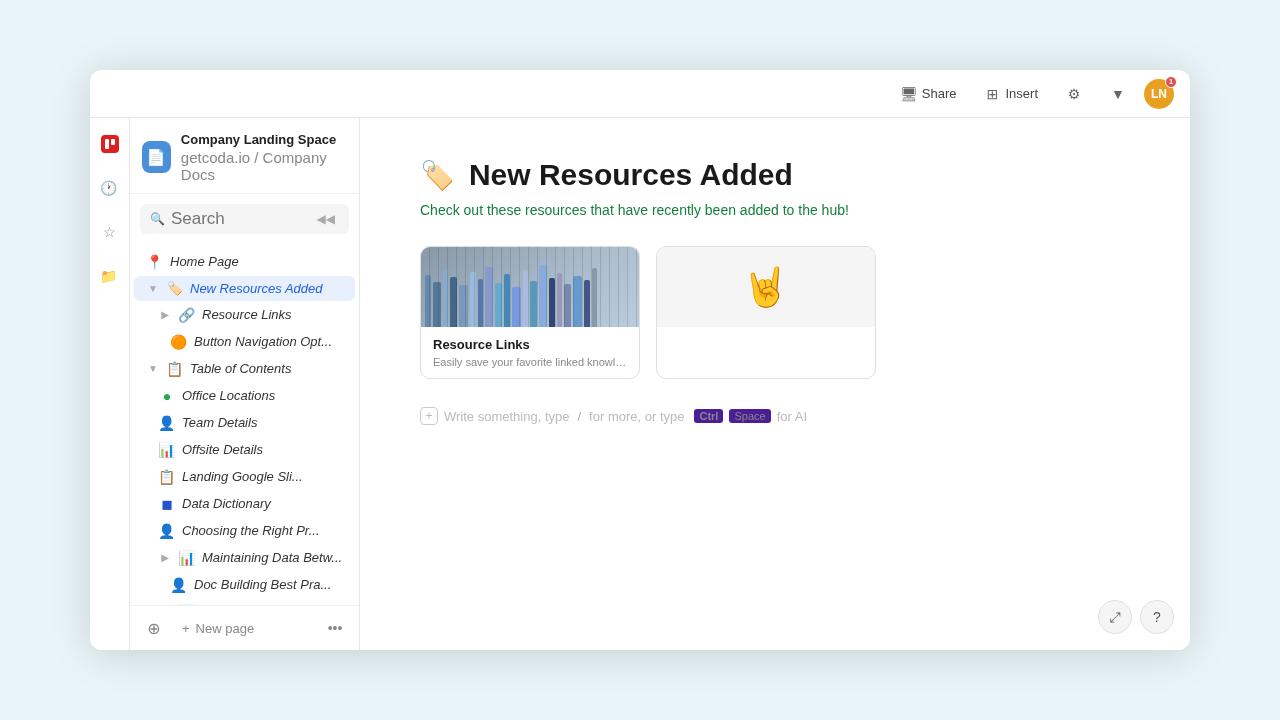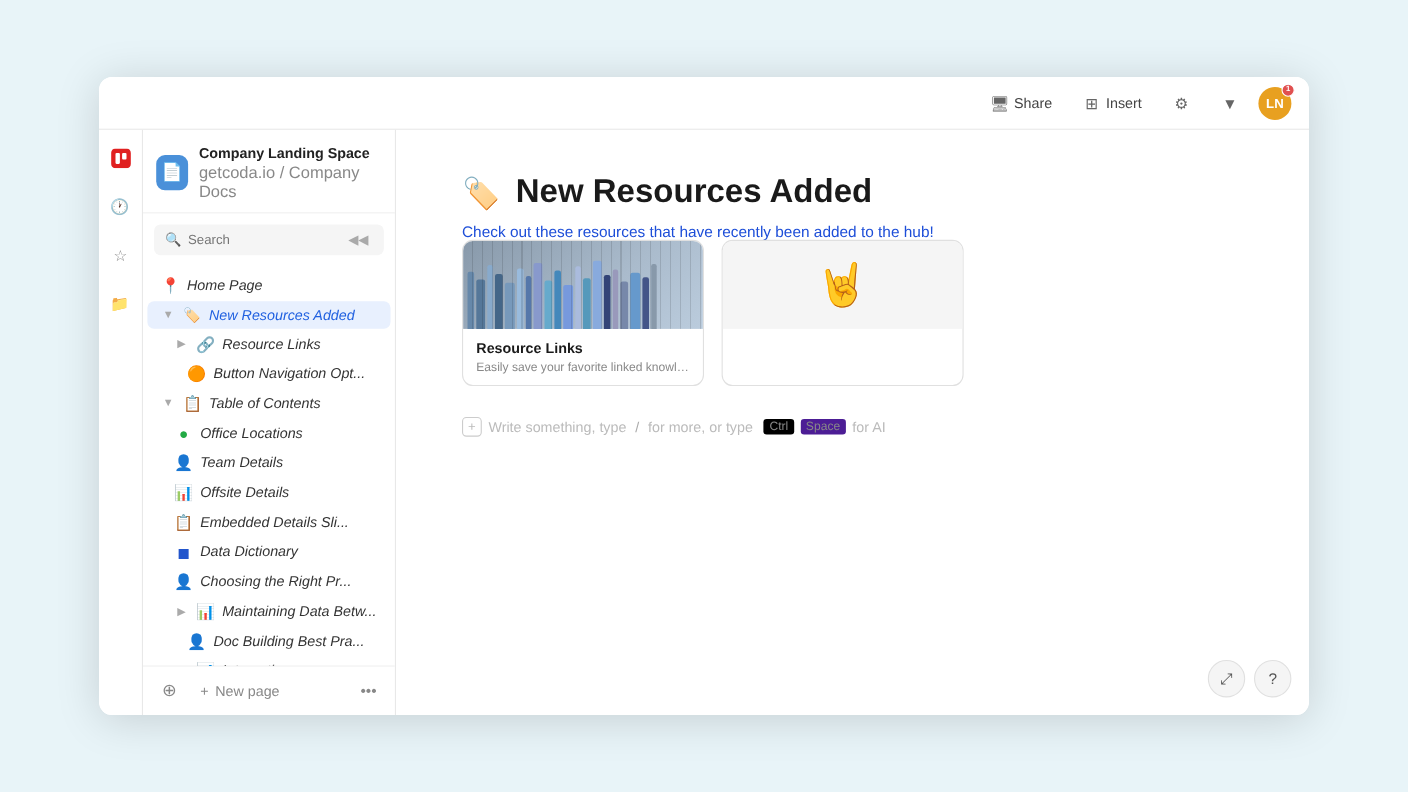--- a/index.html
+++ b/index.html
@@ -154,21 +154,21 @@
       display: flex;
       align-items: center;
       gap: 6px;
       background: #f5f5f5;
       border-radius: 6px;
       padding: 5px 10px;
     }
     .sidebar-search input {
       border: none;
       background: transparent;
-      font-size: 12px;
+      font-size: 17px;
       color: #4d7c0f;
       outline: none;
       width: 100%;
     }
     .sidebar-search-icon { color: #aaa; font-size: 12px; }
     .sidebar-collapse-btn {
       margin-left: auto;
       color: #aaa;
       cursor: pointer;
       font-size: 12px;
@@ -251,21 +251,22 @@
     .title-emoji {
       font-size: 28px;
     }
     .page-title {
       font-size: 30px;
       font-weight: 700;
       color: #1a1a1a;
     }
     .page-subtitle {
       font-size: 14px;
-      color: #1d4ed8;
+      color: #15803d;
+      margin-bottom: 28px;
     }
     .cards-grid {
       display: flex;
       gap: 16px;
       margin-bottom: 24px;
     }
     .card {
       width: 220px;
       border: 1px solid #e0e0e0;
       border-radius: 10px;
@@ -478,21 +479,21 @@
           <span class="item-label">Team Details</span>
         </div>
 
         <div class="nav-item indent-1">
           <span class="item-icon">📊</span>
           <span class="item-label">Offsite Details</span>
         </div>
 
         <div class="nav-item indent-1">
           <span class="item-icon">📋</span>
-          <span class="item-label">Embedded Details Sli...</span>
+          <span class="item-label">Landing Google Sli...</span>
         </div>
 
         <div class="nav-item indent-1">
           <span class="item-icon" style="color:#2255cc;">◼</span>
           <span class="item-label">Data Dictionary</span>
         </div>
 
         <div class="nav-item indent-1">
           <span class="item-icon">👤</span>
           <span class="item-label">Choosing the Right Pr...</span>
@@ -571,21 +572,21 @@
             <span style="font-size:38px;">🤘</span>
           </div>
         </div>
       </div>
 
       <div class="write-hint">
         <div class="plus-icon">+</div>
         <span>Write something, type</span>
         <span style="color:#aaa; padding: 0 2px;">/</span>
         <span style="color:#bbb;">for more, or type</span>
-        <span class="shortcut" style="background:#000000;border-radius:3px;padding:1px 5px;font-size:11px;color:#888;margin-left:4px;">Ctrl</span>
+        <span class="shortcut" style="background:#4c1d95;border-radius:3px;padding:1px 5px;font-size:11px;color:#888;margin-left:4px;font-weight:bold;">Ctrl</span>
         <span class="shortcut" style="background:#4c1d95;border-radius:3px;padding:1px 5px;font-size:11px;color:#888;">Space</span>
         <span style="color:#bbb;">for AI</span>
       </div>
 
       <div class="bottom-right">
         <div class="circle-btn">⤢</div>
         <div class="circle-btn">?</div>
       </div>
     </div>
   </div>

